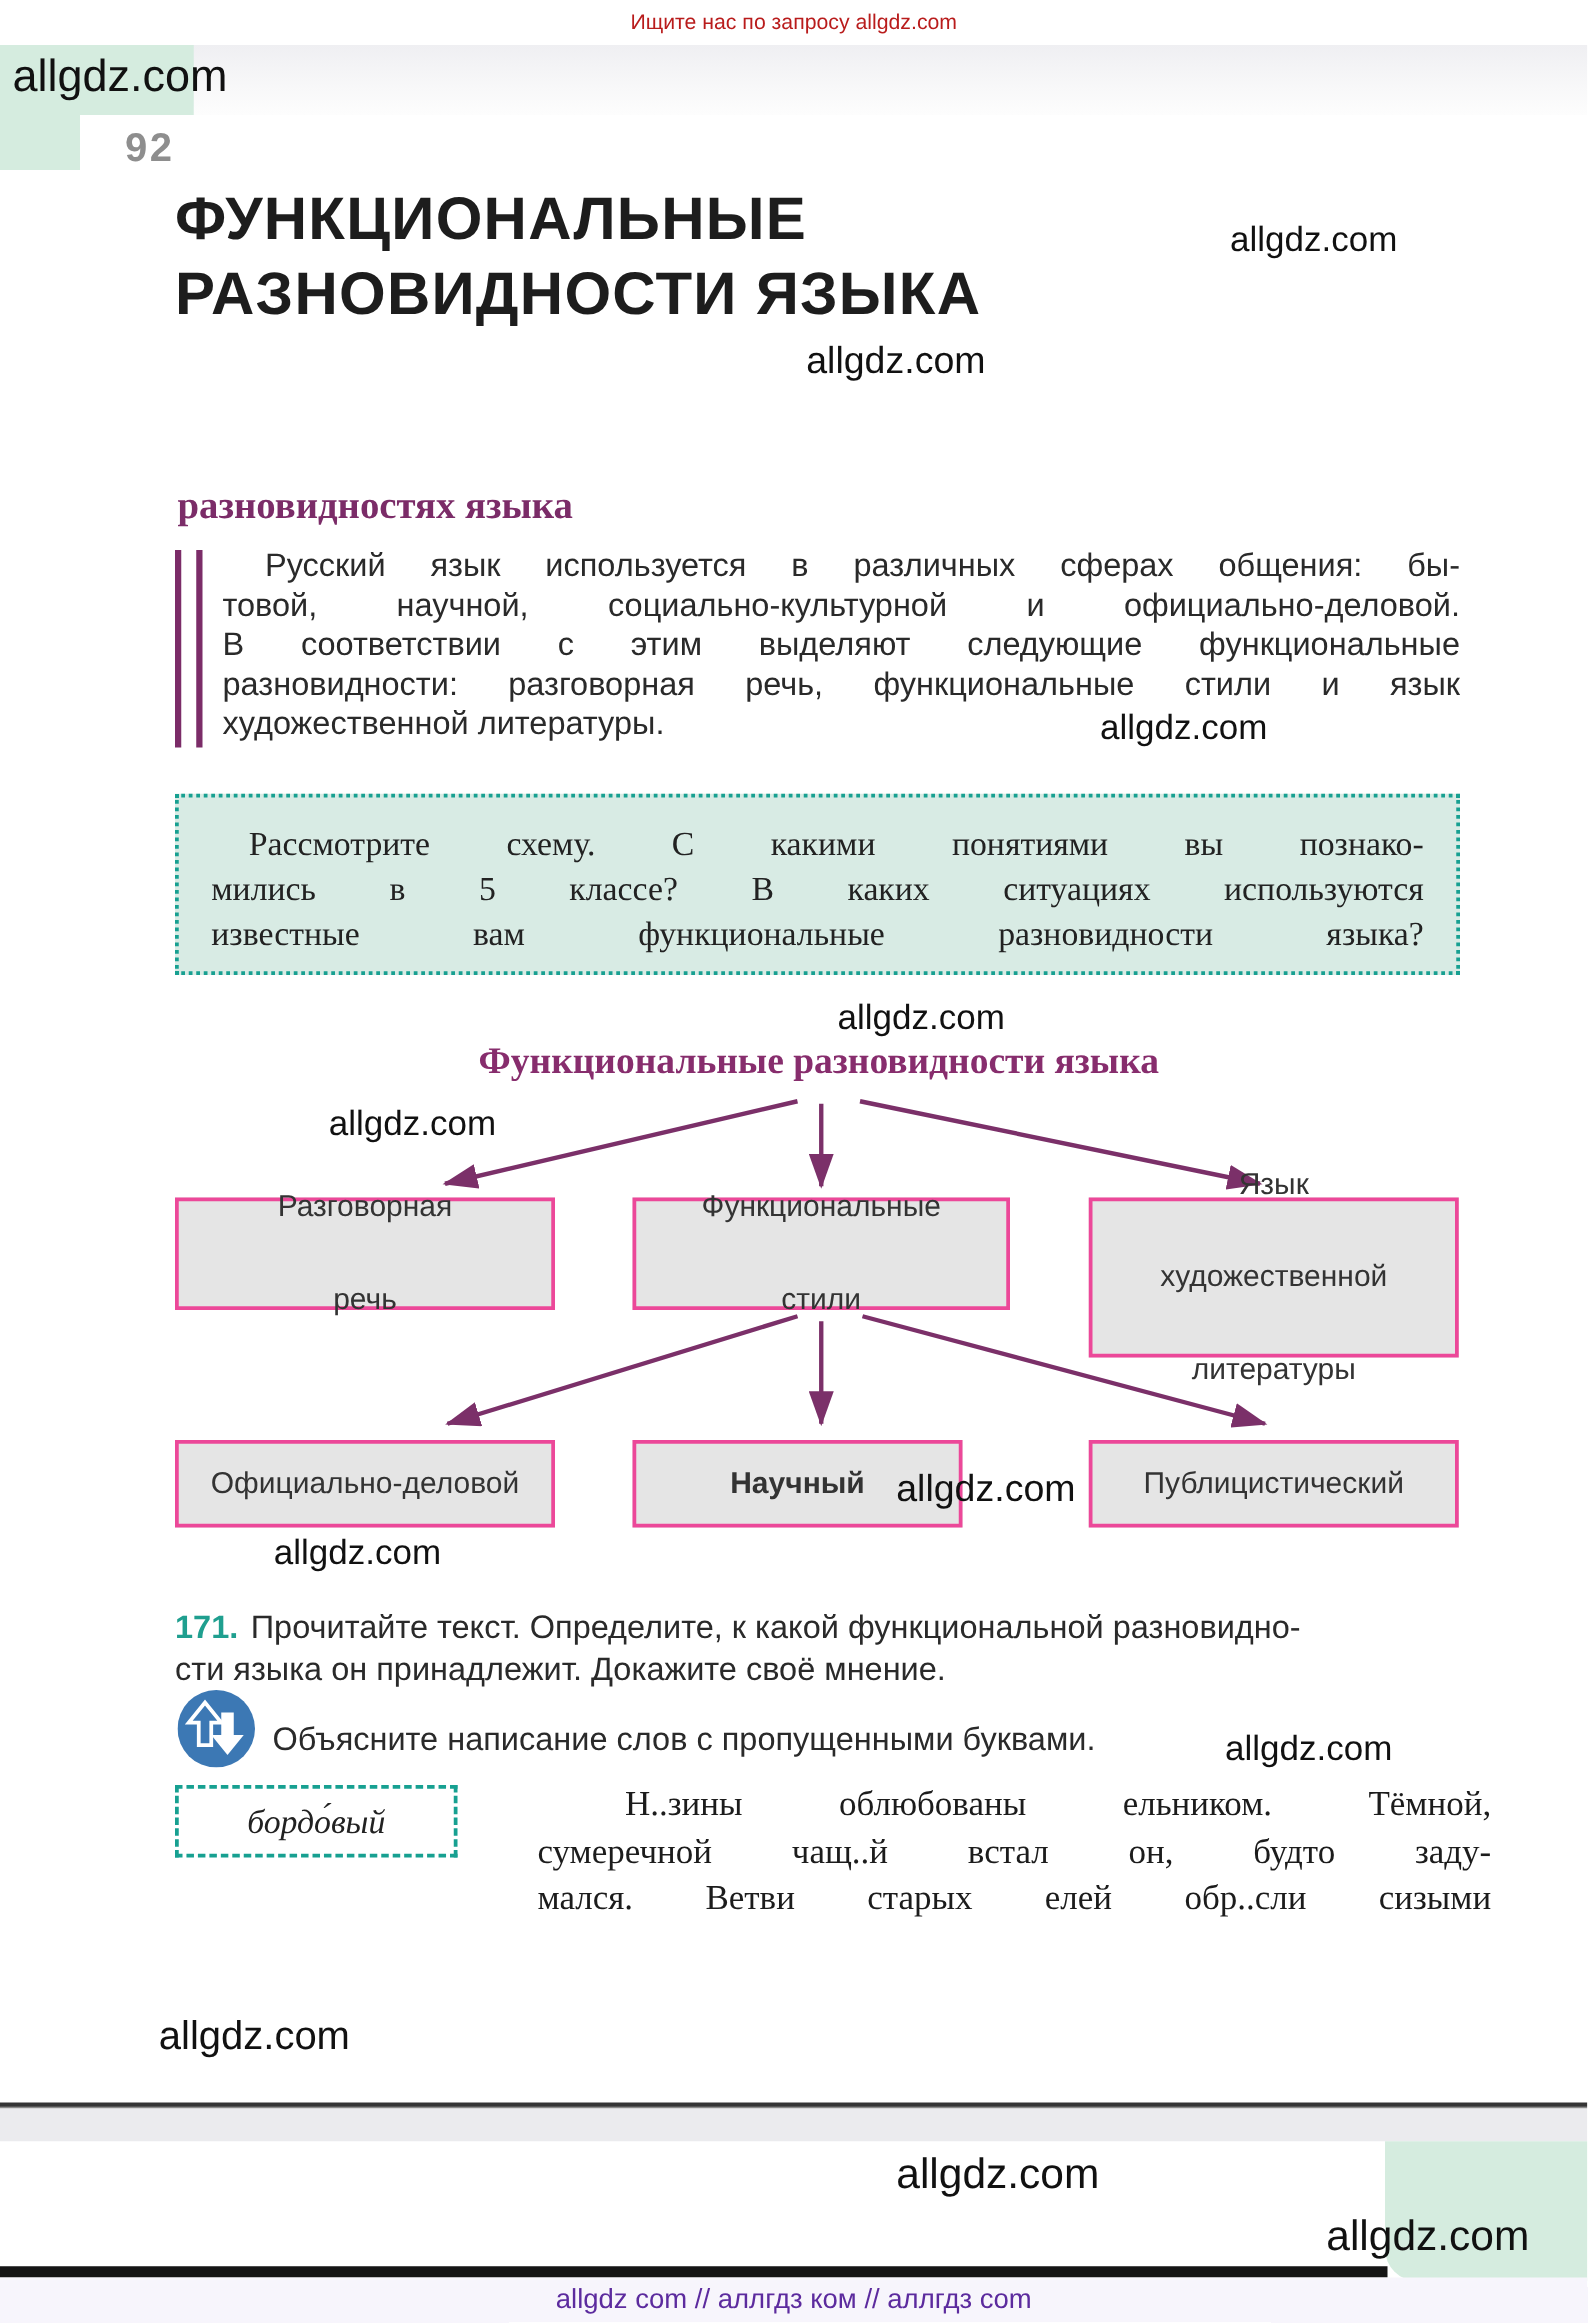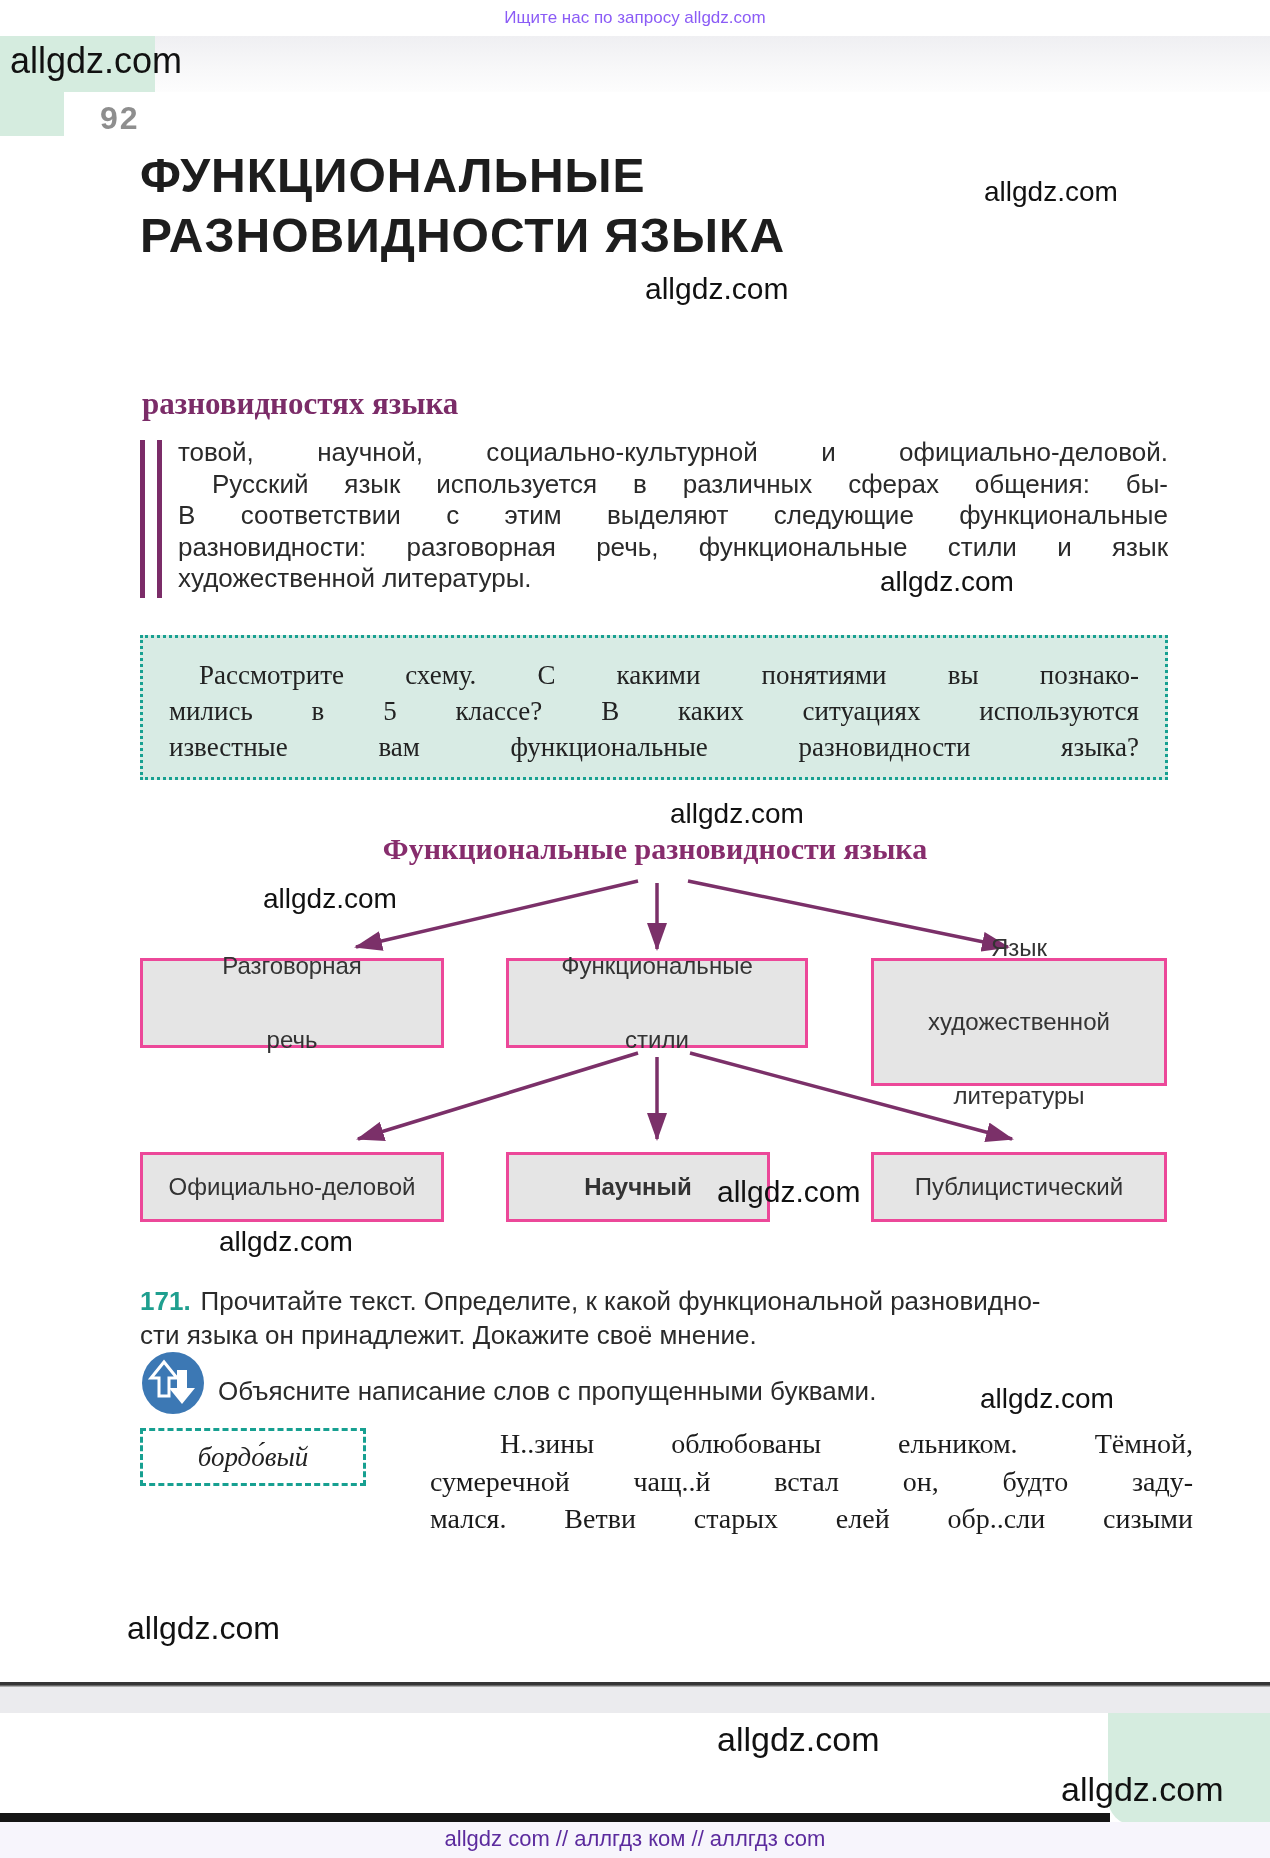--- a/index.html
+++ b/index.html
@@ -1,20 +1,20 @@
 <!DOCTYPE html>
 <html><head>
 <meta charset="utf-8">
 <style>
   html,body{margin:0;padding:0;background:#ffffff;}
   #page{position:relative;width:1270px;height:1858px;background:#ffffff;overflow:hidden;
         font-family:"Liberation Sans",sans-serif;color:#222;}
   .abs{position:absolute;}
   
-  .promo{top:8px;left:0;width:100%;text-align:center;font-size:17px;color:#8b5cf6;}
+  .promo{top:8px;left:0;width:100%;text-align:center;font-size:17px;color:#b91c1c;}
   
   .band{top:36px;left:0;width:100%;height:56px;background:linear-gradient(180deg,#efeff2 0%,#f8f8f9 60%,#fdfdfd 100%);}
   .mint{background:#d5ecdf;}
   .mintA{top:36px;left:0;width:155px;height:56px;}
   .mintB{top:92px;left:0;width:64px;height:44px;}
   .wm{color:#111;font-weight:400;white-space:nowrap;z-index:30;}
   .wm.w1{top:40px;left:10px;font-size:36px;}
   .pagenum{top:100px;left:100px;font-size:32px;font-weight:bold;color:#8e8e8e;letter-spacing:2px;}
   
   .maintitle{left:140px;font-size:48px;font-weight:bold;color:#1d1d1d;letter-spacing:1px;line-height:52px;}
@@ -93,22 +93,22 @@
 
   <div class="abs maintitle t1">ФУНКЦИОНАЛЬНЫЕ</div>
   <div class="abs maintitle t2">РАЗНОВИДНОСТИ ЯЗЫКА</div>
   <div class="abs wm w2">allgdz.com</div>
   <div class="abs wm w3">allgdz.com</div>
 
   <div class="abs sect s2">разновидностях языка</div>
 
   <div class="abs bars"></div>
   <div class="abs intro" style="top:437px;">
+    <div class="iline first">Русский язык используется в различных сферах общения: бы-</div>
     <div class="iline">товой, научной, социально-культурной и официально-деловой.</div>
-    <div class="iline first">Русский язык используется в различных сферах общения: бы-</div>
     <div class="iline">В соответствии с этим выделяют следующие функциональные</div>
     <div class="iline">разновидности: разговорная речь, функциональные стили и язык</div>
     <div class="iline last">художественной литературы.</div>
   </div>
   <div class="abs wm w4">allgdz.com</div>
 
   <div class="abs taskbox">
     <div class="tline first">Рассмотрите схему. С какими понятиями вы познако-</div>
     <div class="tline">мились в 5 классе? В каких ситуациях используются</div>
     <div class="tline">известные вам функциональные разновидности языка?</div>

